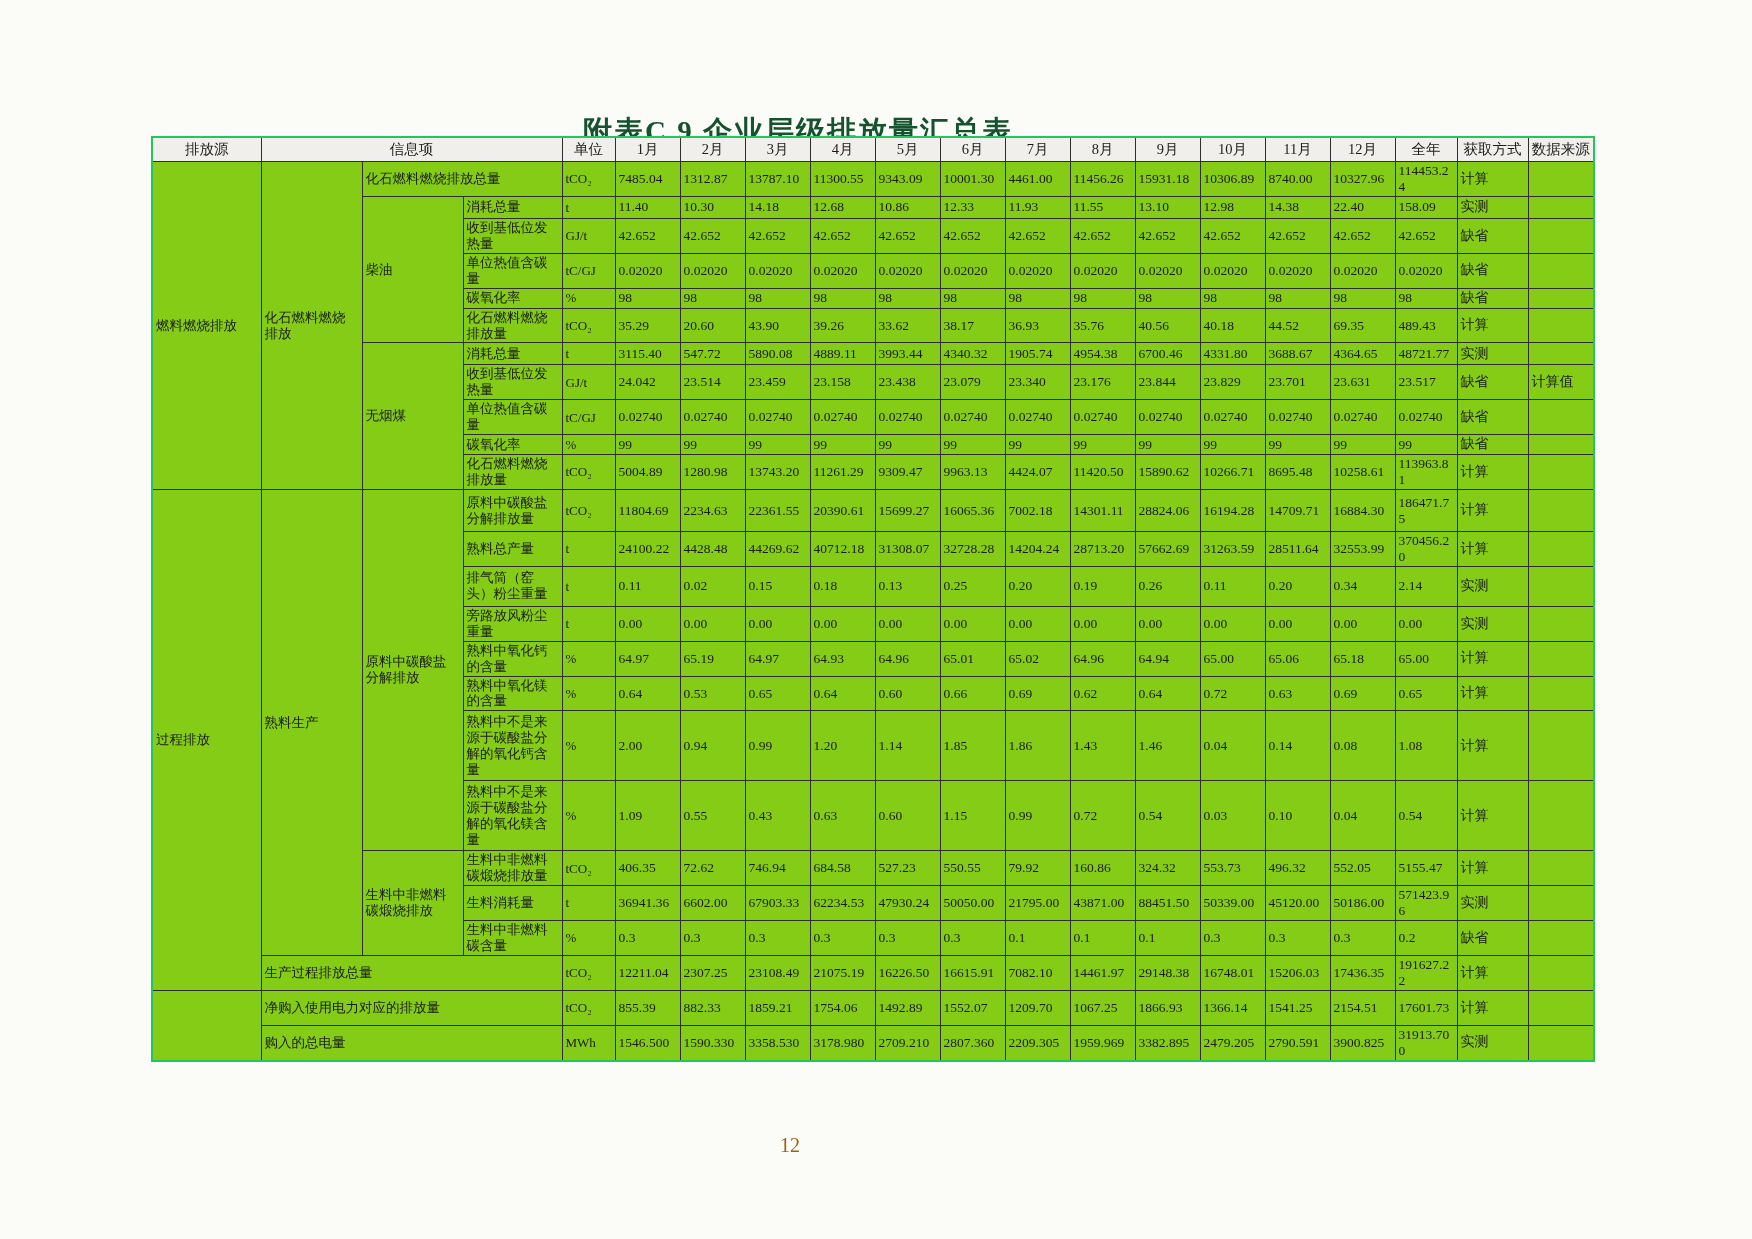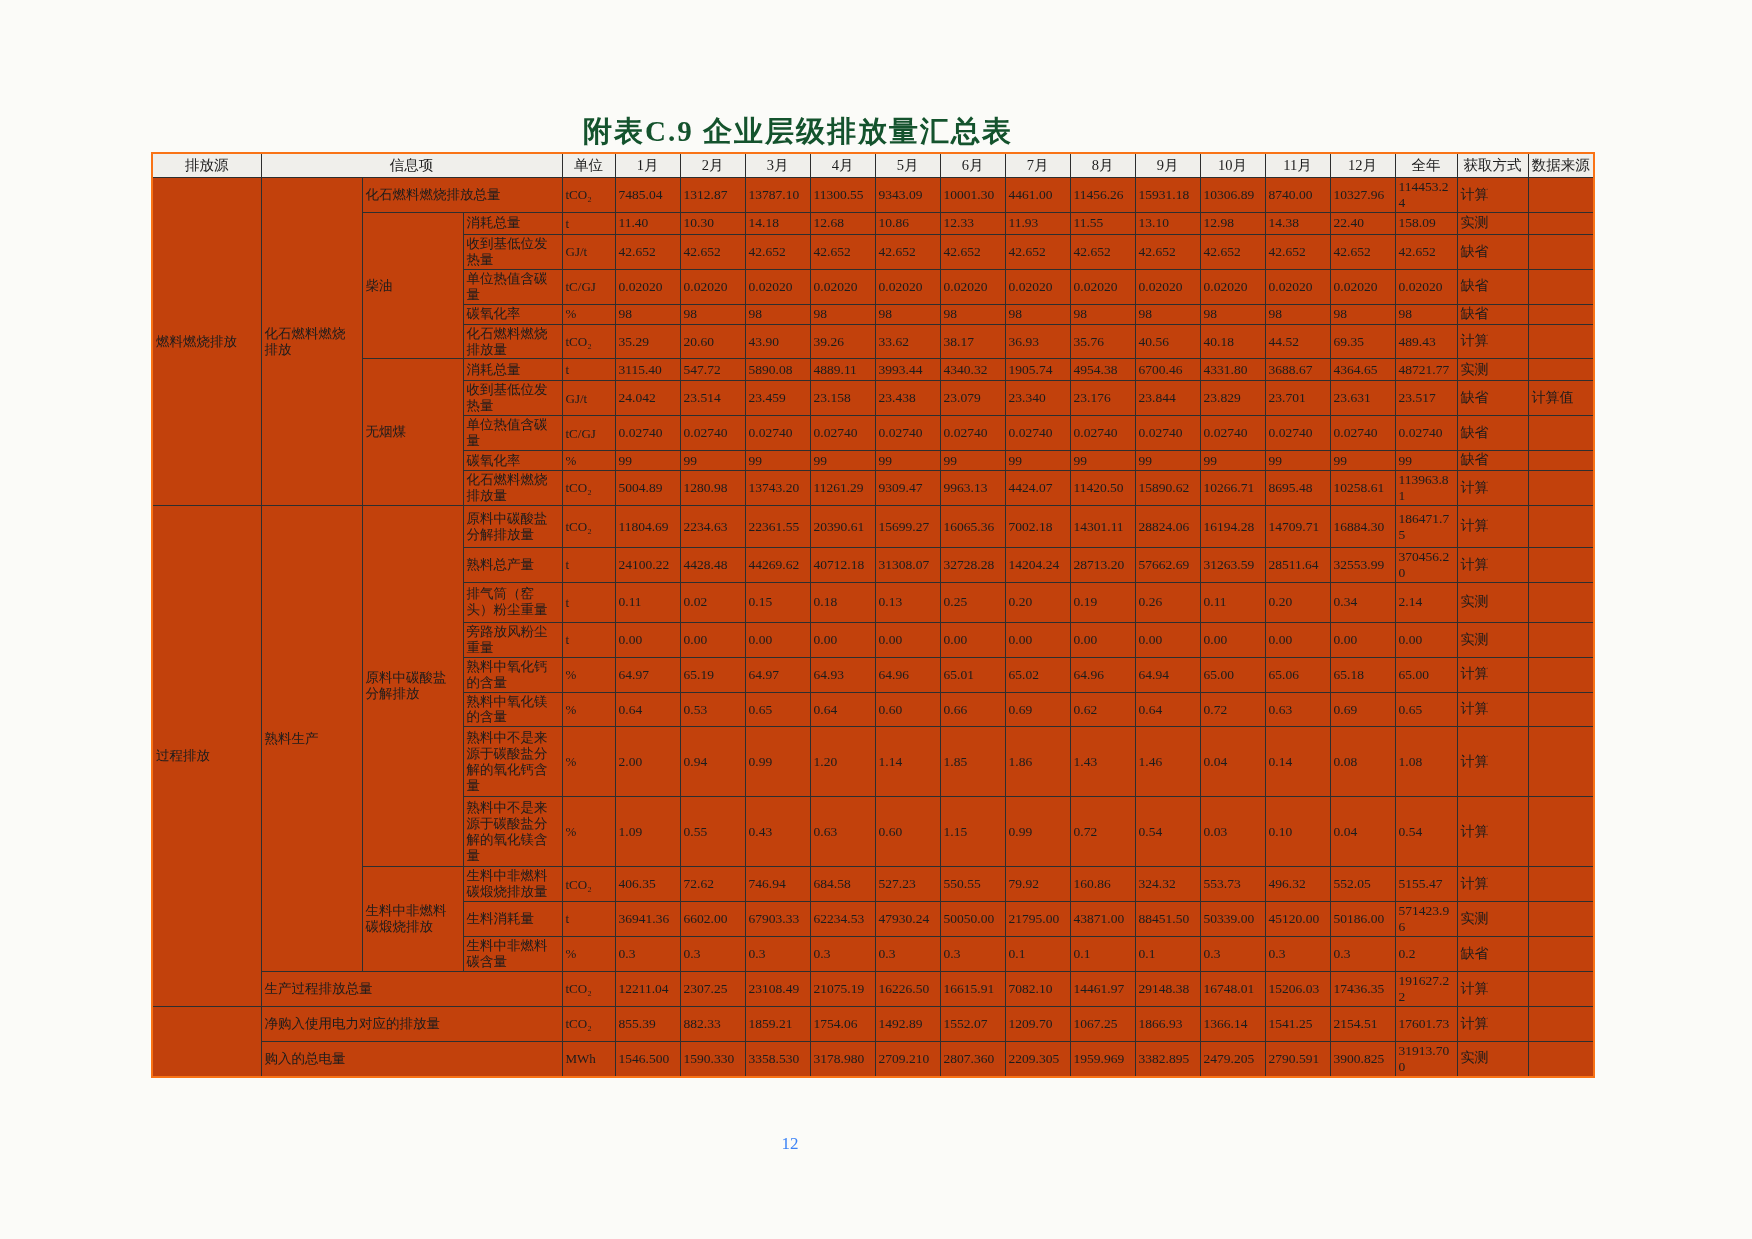--- a/index.html
+++ b/index.html
@@ -10,24 +10,24 @@
     font-family:"Liberation Serif","DejaVu Serif",serif;
     color:#1c1c1c;
     overflow:hidden;
   }
   .title{
     position:absolute;top:112px;left:418px;width:760px;
     text-align:center;font-size:29px;font-weight:bold;letter-spacing:2px;
     color:#14532d;
   }
   table.emissions{
-    position:absolute;top:152px;left:151px;width:1442px;
+    position:absolute;top:136px;left:151px;width:1442px;
     border-collapse:collapse;table-layout:fixed;
-    border:2px solid #f97316;
-    background:#c2410c;
+    border:2px solid #22c55e;
+    background:#84cc16;
   }
   td,th{
     border:1.5px solid #2e2e2e;
     padding:1px 3px;
     font-size:13.5px;
     line-height:1.18;
     vertical-align:middle;
     text-align:left;
     word-break:break-all;
   }
@@ -36,21 +36,21 @@
     font-size:14.5px;
     background:#f0efeb;
     padding:3px 1px;
   }
   td.grp{word-break:break-all;}
   td.unit{font-size:13px;}
   td.num,td.annual{font-size:13.5px;}
   td.method,td.source{font-size:14px;}
   .page-number{
     position:absolute;left:700px;top:1134px;width:180px;
-    text-align:center;font-size:17px;color:#3b82f6;
+    text-align:center;font-size:20px;color:#a16207;
   }
   
   tr.h26{height:26px;} tr.h22{height:22px;} tr.h30{height:30px;}
   tr.h20{height:20px;} tr.h32{height:32px;} tr.h42{height:42px;}
   tr.h40{height:40px;margin-left:7px;} tr.h70{height:70px;} tr.h33{height:33px;}
   tr.h35{height:35px;}
 </style>
 </head>
 <body>
 

